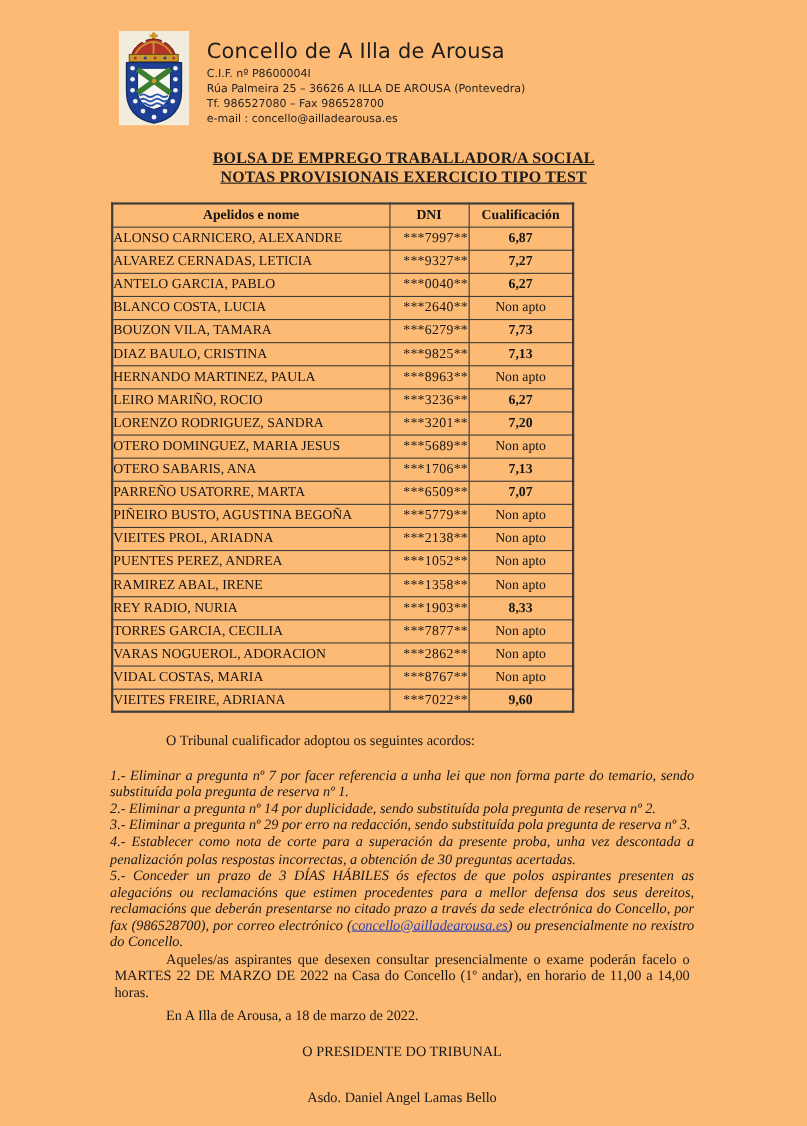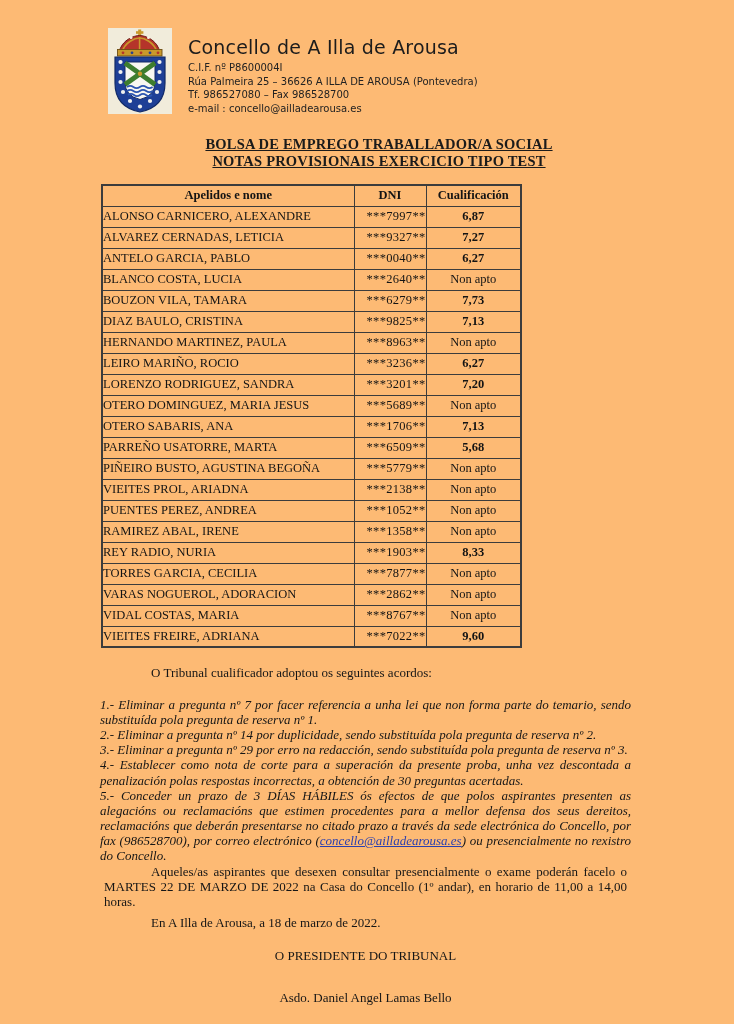--- a/index.html
+++ b/index.html
@@ -7,21 +7,21 @@
   .page{position:relative;width:734px;height:1024px;background:#fdba74;overflow:hidden;color:#1b1b1b;}
 
   
   .letterhead{position:absolute;top:28px;left:108px;display:flex;}
   .crest{width:64px;height:86px;flex:0 0 64px;}
   .letterhead-text{margin-left:16px;padding-top:8px;font-family:"DejaVu Sans",sans-serif;}
   .org-name{font-size:19px;color:#1c1c1c;letter-spacing:.2px;margin-bottom:3px;}
   .org-detail{font-size:10px;line-height:13.5px;color:#222;}
 
   
-  .doc-title{position:absolute;top:136px;left:112px;width:534px;text-align:center;}
+  .doc-title{position:absolute;top:136px;left:100px;width:534px;text-align:center;}
   .title-line{font-weight:bold;font-size:14.5px;line-height:17px;letter-spacing:.2px;}
   .title-line span{text-decoration:underline;}
 
   
   .results-table{position:absolute;top:184px;left:101px;border-collapse:collapse;table-layout:fixed;
     font-size:12.5px;color:#141414;}
   .results-table th,.results-table td{border:1px solid #3c3c3c;height:21px;padding:0;box-sizing:border-box;
     overflow:hidden;white-space:nowrap;}
   .results-table{border:2px solid #3c3c3c;padding-left:30px;}
   .col-name{width:252px;}
@@ -182,21 +182,21 @@
           <td class="score-cell">Non apto</td>
         </tr>
         <tr>
           <td class="name-cell">OTERO SABARIS, ANA</td>
           <td class="dni-cell">***1706**</td>
           <td class="score-cell score-bold">7,13</td>
         </tr>
         <tr>
           <td class="name-cell">PARREÑO USATORRE, MARTA</td>
           <td class="dni-cell">***6509**</td>
-          <td class="score-cell score-bold">5,68</td>
+          <td class="score-cell score-bold">7,07</td>
         </tr>
         <tr>
           <td class="name-cell">PIÑEIRO BUSTO, AGUSTINA BEGOÑA</td>
           <td class="dni-cell">***5779**</td>
           <td class="score-cell">Non apto</td>
         </tr>
         <tr>
           <td class="name-cell">VIEITES PROL, ARIADNA</td>
           <td class="dni-cell">***2138**</td>
           <td class="score-cell">Non apto</td>

